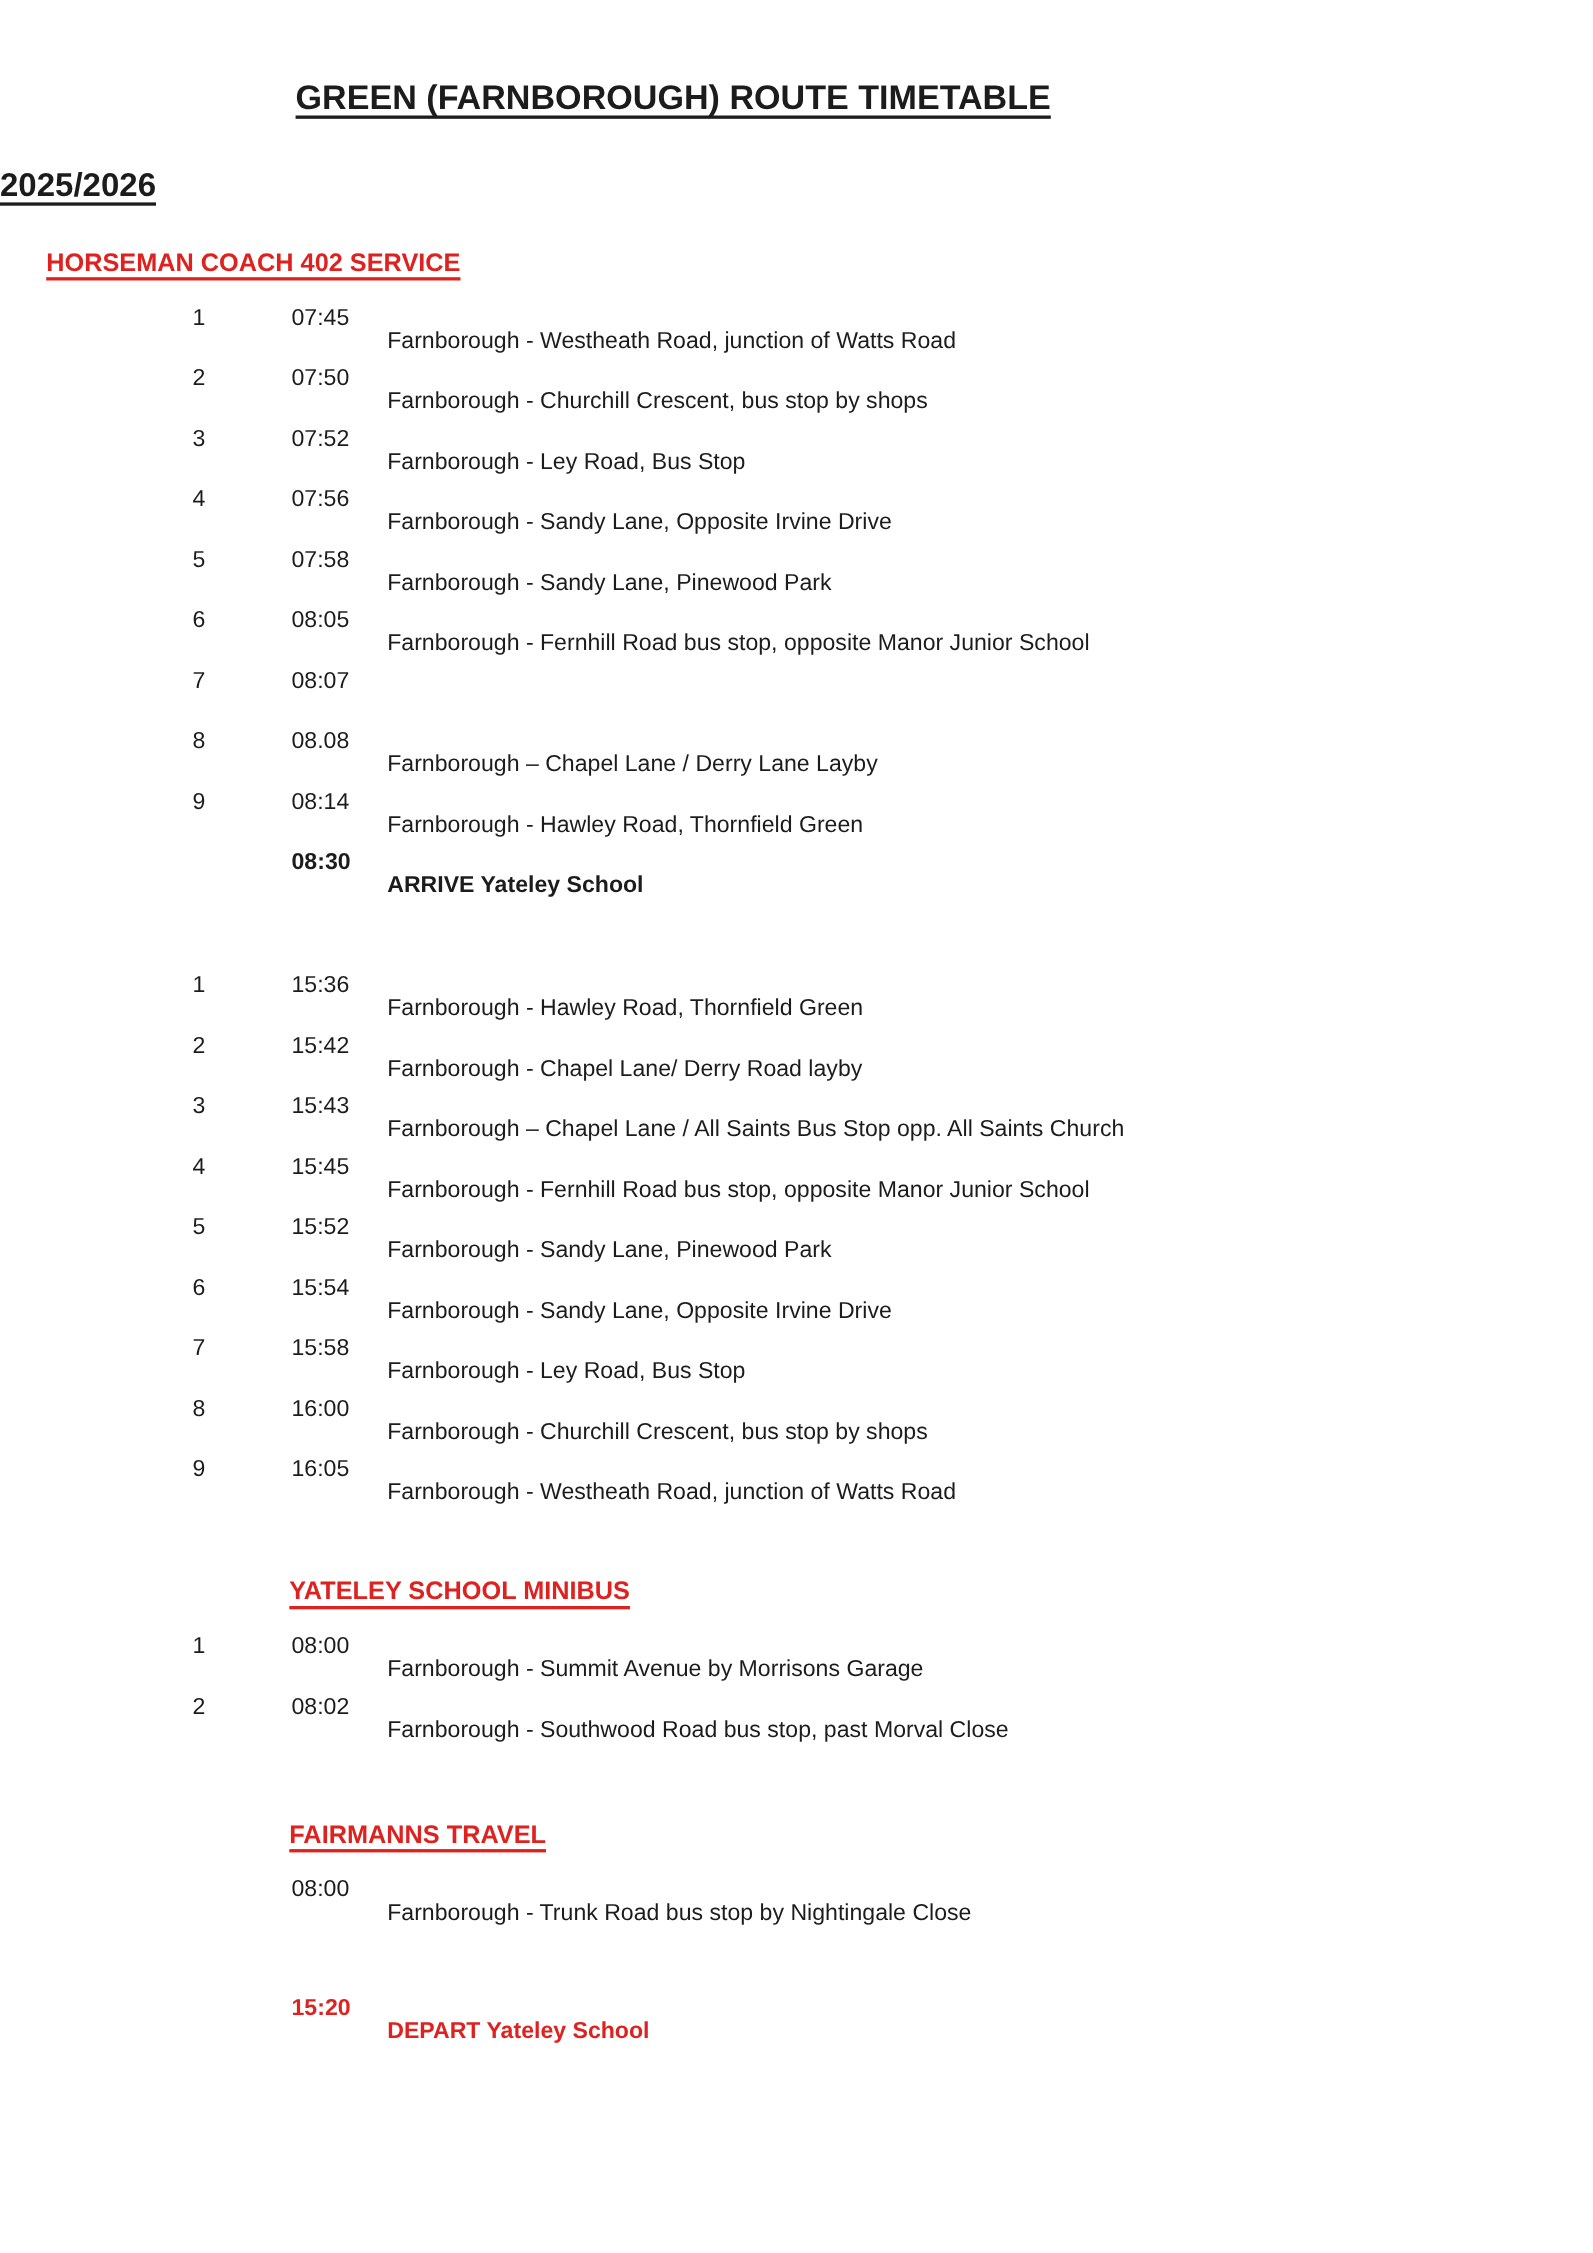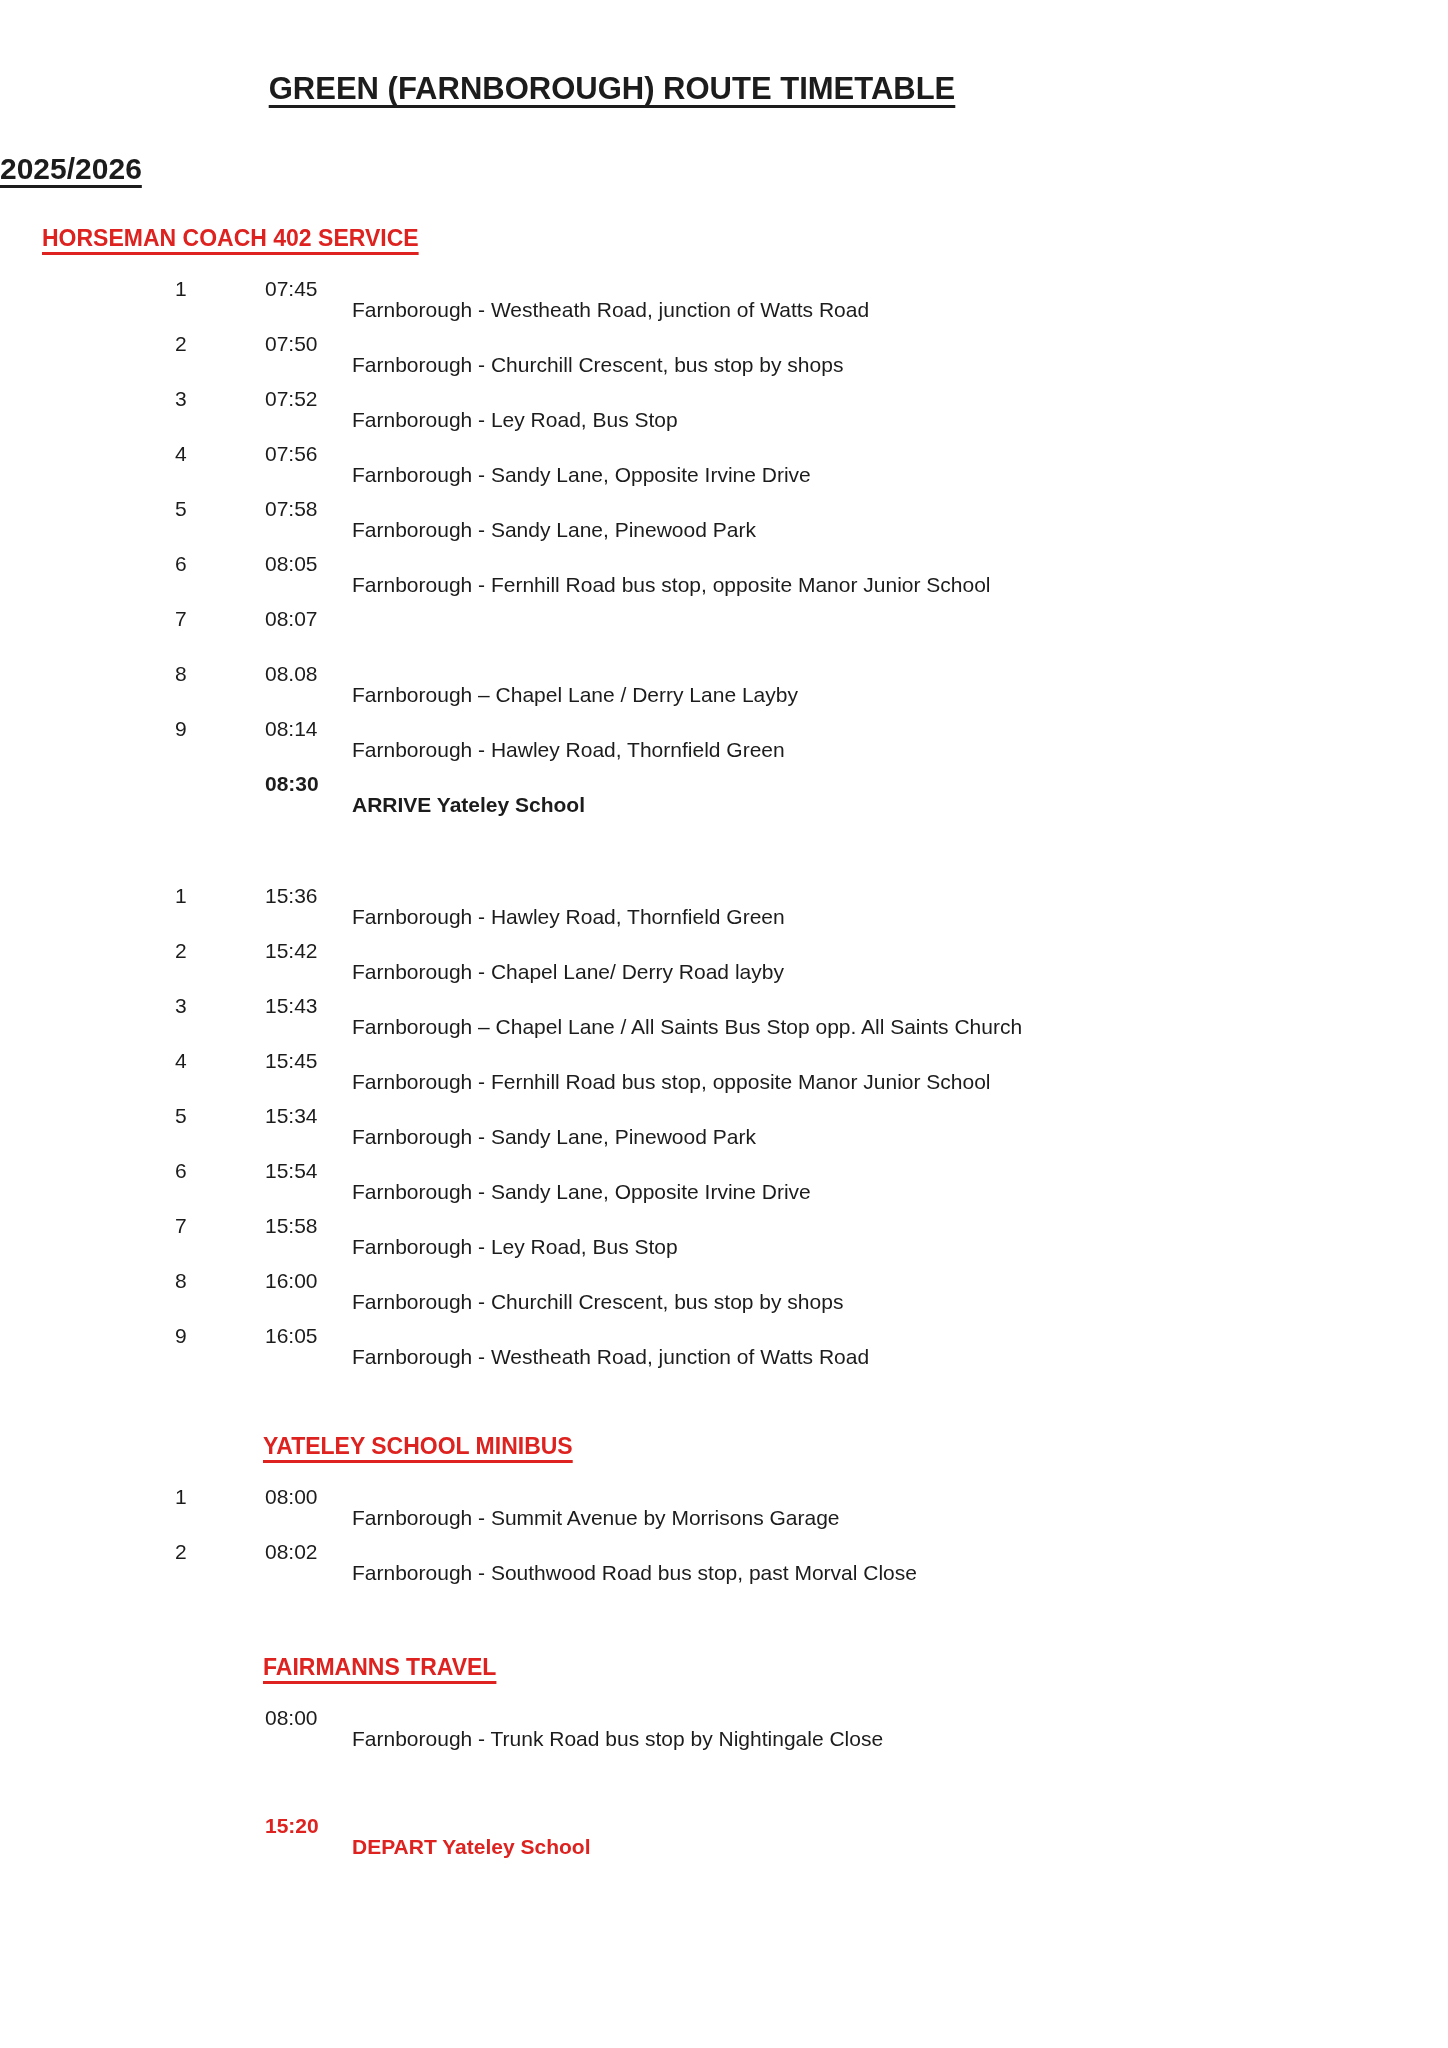--- a/index.html
+++ b/index.html
@@ -154,21 +154,21 @@
       <span class="time">15:43</span>
       <span class="stop">Farnborough – Chapel Lane / All Saints Bus Stop opp. All Saints Church</span>
     </div>
     <div class="row">
       <span class="num">4</span>
       <span class="time">15:45</span>
       <span class="stop">Farnborough - Fernhill Road bus stop, opposite Manor Junior School</span>
     </div>
     <div class="row">
       <span class="num">5</span>
-      <span class="time">15:34</span>
+      <span class="time">15:52</span>
       <span class="stop">Farnborough - Sandy Lane, Pinewood Park</span>
     </div>
     <div class="row">
       <span class="num">6</span>
       <span class="time">15:54</span>
       <span class="stop">Farnborough - Sandy Lane, Opposite Irvine Drive</span>
     </div>
     <div class="row">
       <span class="num">7</span>
       <span class="time">15:58</span>

